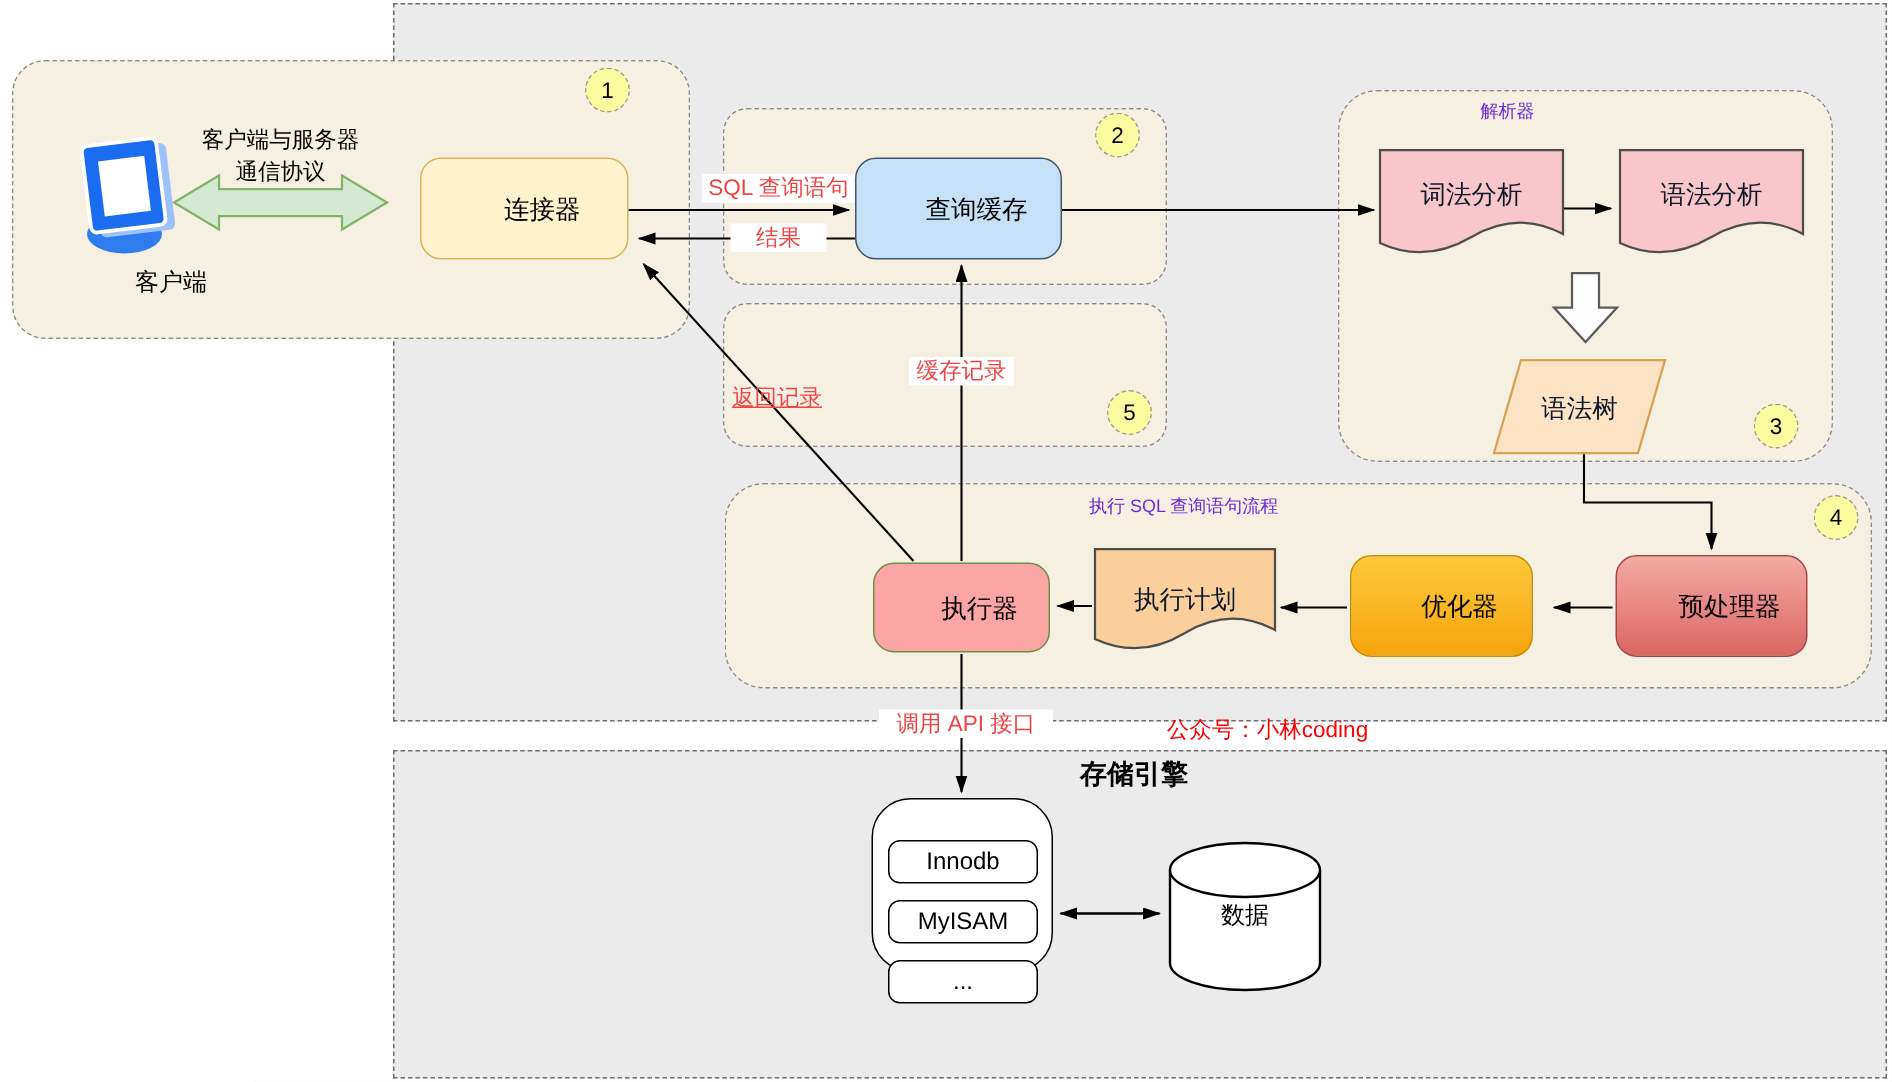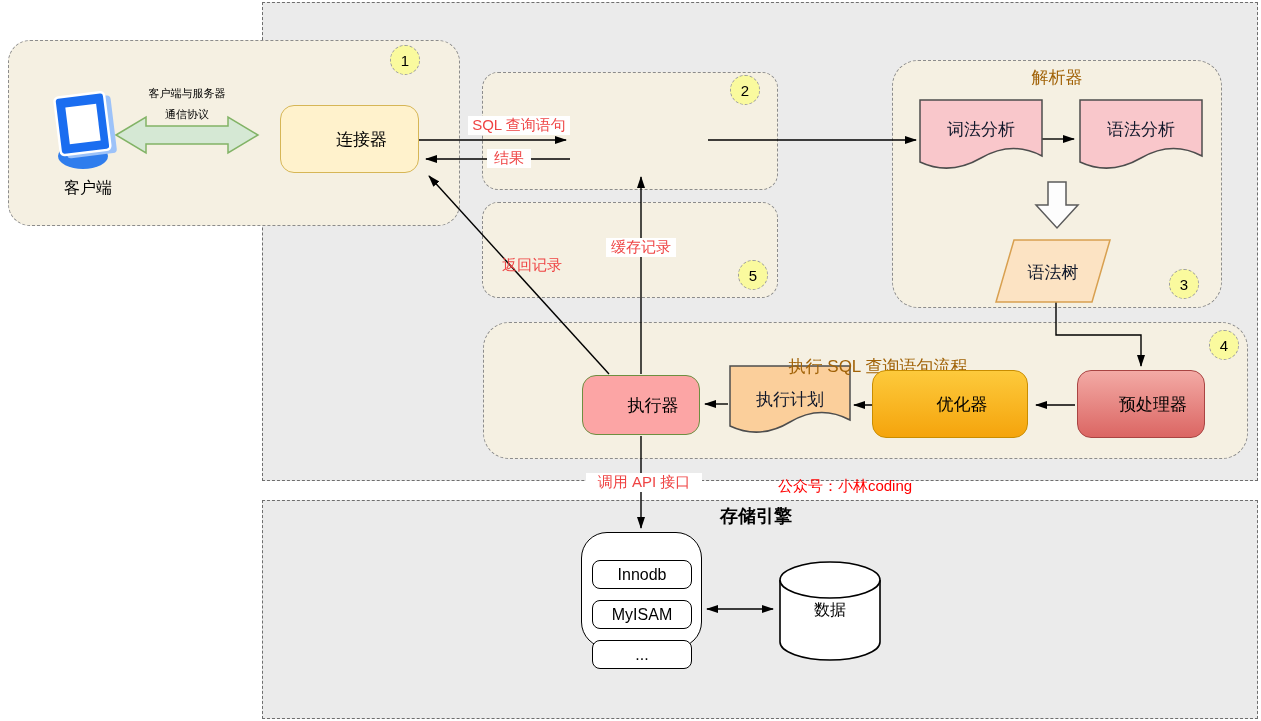--- a/index.html
+++ b/index.html
@@ -12,49 +12,49 @@
   #storage-layer { left:262px; top:500px; width:996px; height:219px; }
   .layer-title { position:absolute; font-size:18px; font-weight:bold; color:#000; text-align:center; width:240px; }
 
   
   .panel { position:absolute; background:#f5f0e2; border:1.4px dashed #8c8c8c; border-radius:16px; z-index:2; }
   #client-panel   { left:8px;   top:40px;  width:452px; height:186px; border-radius:22px; }
   #qc-panel      { left:482px; top:72px;  width:296px; height:118px; }
   #record-panel  { left:482px; top:202px; width:296px; height:96px;  }
   #parser-panel  { left:892px; top:60px;  width:330px; height:248px; border-radius:26px; }
   #exec-panel    { left:483px; top:322px; width:765px; height:137px; border-radius:26px; }
-  .panel-title { position:absolute; z-index:4; font-size:17px; color:#a16207; text-align:center; }
+  .panel-title { position:absolute; z-index:4; font-size:12px; color:#6d28d9; text-align:left; }
 
   
   #wires { position:absolute; left:0; top:0; z-index:3; }
 
   
   .node { position:absolute; z-index:4; display:flex; align-items:center; justify-content:center;
           font-size:17px; color:#000; text-align:center;padding-left:24px; }
   #node-connector   { left:280px; top:105px; width:139px; height:68px; background:#fff2cc; border:1.4px solid #d6b656; border-radius:14px; }
   #node-query-cache { left:570px; top:105px; width:138px; height:68px; background:#c5e0f7; border:1.6px solid #44566b; border-radius:14px; }
   #node-executor    { left:582px; top:375px; width:118px; height:60px; background:#fca5a5; border:1.6px solid #6d8f41; border-radius:14px; }
-  #node-optimizer   { left:872px; top:370px; width:156px; height:68px; background:linear-gradient(#fdca3c,#f5a40c); border:1.6px solid #c98d00; border-radius:14px; }
+  #node-optimizer   { left:900px; top:370px; width:122px; height:68px; background:linear-gradient(#fdca3c,#f5a40c); border:1.6px solid #c98d00; border-radius:14px; }
   #node-preprocessor{ left:1077px; top:370px; width:128px; height:68px; background:linear-gradient(#f3aaa5,#db6663); border:1.6px solid #a94442; border-radius:14px; }
 
   
   .shape-label { position:absolute; z-index:4; font-size:17px; color:#0f172a; text-align:center; }
 
   
   .edge-label { position:absolute; z-index:5; font-size:15px; color:#ef4444; background:#ffffff; text-align:center; padding:0 2px; white-space:nowrap; }
 
   
   .badge { position:absolute; z-index:5; width:30px; height:30px; border-radius:50%;
            background:#fafa9e; border:1.4px dashed #9e9e9e; font-size:15px; color:#000;
            display:flex; align-items:center; justify-content:center; }
 
   
   #client-icon { position:absolute; left:48px; top:90px; z-index:4; }
-  #client-label { position:absolute; left:38px; top:178px; width:100px; text-align:center; font-size:16px; z-index:4; }
-  #protocol-label { position:absolute; left:118px; top:83px; width:138px; text-align:center; font-size:11px; line-height:21px; z-index:4; }
+  #client-label { position:absolute; left:38px; top:178px; width:100px; text-align:right; font-size:16px; z-index:4; }
+  #protocol-label { position:absolute; left:118px; top:83px; width:138px; text-align:center; font-size:15px; line-height:21px; z-index:4; }
 
   
   #engine-box { position:absolute; left:581px; top:532px; width:121px; height:116px; background:#ffffff;
                 border:1.6px solid #000; border-radius:26px; z-index:4; }
   .engine-item { position:absolute; left:10px; width:100px; height:29px; background:#ffffff; border:1.4px solid #000;
                  border-radius:8px; display:flex; align-items:center; justify-content:center; font-size:16px; }
   #data-label { position:absolute; left:795px; top:600px; width:70px; text-align:center; font-size:16px; z-index:4; }
 
   #watermark { position:absolute; left:770px; top:477px; width:150px; text-align:center;
                font-size:15px; color:#ff0000; z-index:5; white-space:nowrap; }
@@ -68,21 +68,21 @@
   <div class="layer" id="storage-layer"></div>
   <div class="layer-title" style="left:636px; top:504px; z-index:4;">存储引擎</div>
 
   <div class="panel" id="client-panel"></div>
   <div class="panel" id="qc-panel"></div>
   <div class="panel" id="record-panel"></div>
   <div class="panel" id="parser-panel"></div>
   <div class="panel" id="exec-panel"></div>
 
   <div class="panel-title" style="left:987px; top:66px; width:140px;">解析器</div>
-  <div class="panel-title" style="left:758px; top:329px; width:240px;margin-top:26px;">执行 SQL 查询语句流程</div>
+  <div class="panel-title" style="left:726px; top:329px; width:240px;">执行 SQL 查询语句流程</div>
 
   <svg id="wires" width="1261" height="721" viewBox="0 0 1261 721">
     <defs>
       <marker id="arr" markerWidth="13" markerHeight="10" refX="11" refY="4" orient="auto-start-reverse" markerUnits="userSpaceOnUse">
         <path d="M0,0 L12,4 L0,8 Z" fill="#000"></path>
       </marker>
     </defs>
 
     <polygon points="116,135 146,117 146,126 228,126 228,117 258,135 228,153 228,144 146,144 146,153" fill="#d5e8d4" stroke="#82b366" stroke-width="1.5"></polygon>
 
@@ -109,20 +109,23 @@
 
     <g>
       <path d="M780,580 L780,642 A50,18 0 0 0 880,642 L880,580" fill="#ffffff" stroke="#000" stroke-width="1.6"></path>
       <ellipse cx="830" cy="580" rx="50" ry="18" fill="#ffffff" stroke="#000" stroke-width="1.6"></ellipse>
     </g>
   </svg>
 
   <div class="node" id="node-connector">
     <span>连接器</span>
   </div>
+  <div class="node" id="node-query-cache">
+    <span>查询缓存</span>
+  </div>
   <div class="node" id="node-executor">
     <span>执行器</span>
   </div>
   <div class="node" id="node-optimizer">
     <span>优化器</span>
   </div>
   <div class="node" id="node-preprocessor">
     <span>预处理器</span>
   </div>
 
@@ -139,22 +142,22 @@
       <rect x="20" y="15" width="31" height="37" fill="#ffffff"></rect>
     </g>
   </svg>
   <div id="client-label">客户端</div>
   <div id="protocol-label">
     <div>客户端与服务器</div>
     <div>通信协议</div>
   </div>
 
   <div class="edge-label" style="left:468px; top:116px; width:102px;">SQL 查询语句</div>
-  <div class="edge-label" style="left:487px; top:149px; width:44px;">结果</div>
-  <div class="edge-label" style="left:497px; top:256px; width:70px; background:transparent;">返回记录</div>
+  <div class="edge-label" style="left:487px; top:149px; width:64px;">结果</div>
+  <div class="edge-label" style="left:483px; top:256px; width:70px; background:transparent;text-decoration:underline;">返回记录</div>
   <div class="edge-label" style="left:606px; top:238px; width:70px;">缓存记录</div>
   <div class="edge-label" style="left:586px; top:473px; width:116px;">调用 API 接口</div>
 
   <div class="badge" style="left:390px; top:45px;">
       <span>1</span>
     </div>
   <div class="badge" style="left:730px; top:75px;">
       <span>2</span>
     </div>
   <div class="badge" style="left:1169px; top:269px;">

